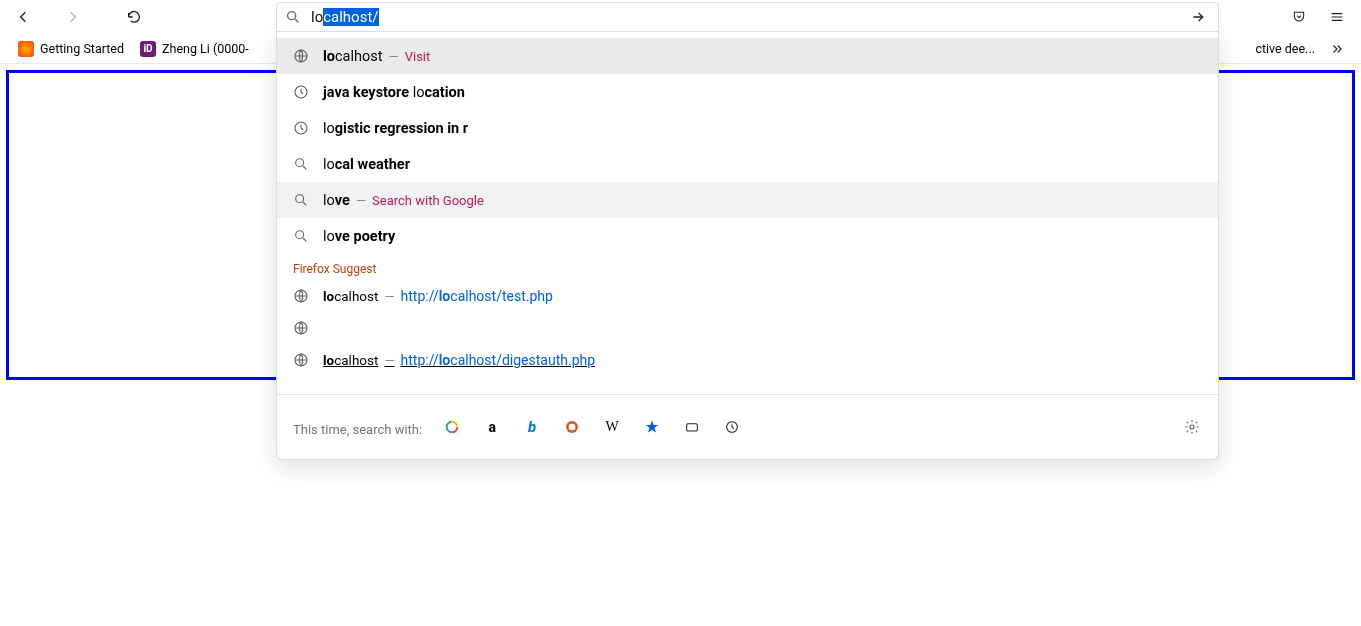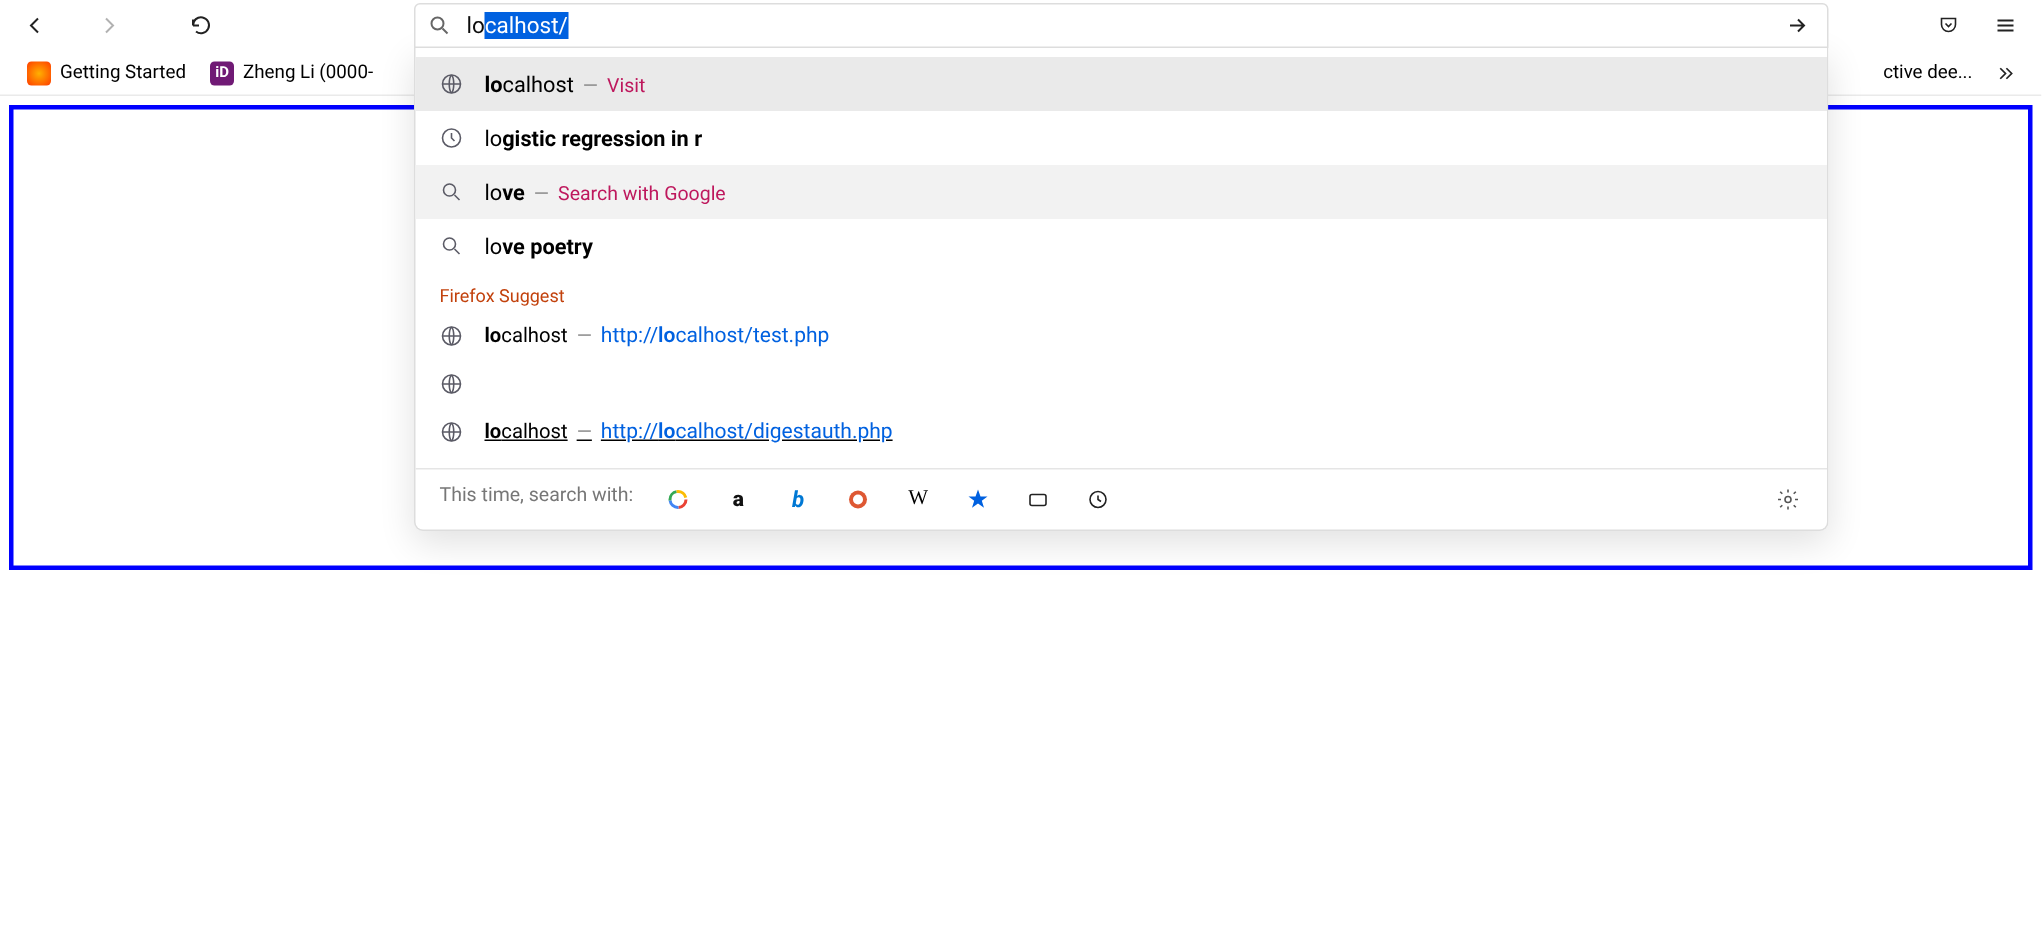--- a/index.html
+++ b/index.html
@@ -32,21 +32,21 @@
   .row.hl2 { background: #f2f2f2; }
   .row-ic { width: 16px; height: 16px; flex-shrink: 0; color: #5b5b66; }
   .row-text b { font-weight: 700; }
   .dash { color: #888; margin: 0 6px; font-size: 13px; }
   .hint { color: #be185d; font-size: 13px; }
   .link { color: #0061e0; font-size: 14px; }
   .link b { font-weight: 600; }
   .section-label { font-size: 12px; color: #c2410c; padding: 8px 16px 4px; }
 
   
-  .panel-footer { border-top: 1px solid #e5e5e5; display: flex; align-items: flex-start; padding: 10px 16px; gap: 20px; margin-top: 8px; }
+  .panel-footer { border-top: 1px solid #e5e5e5; display: flex; align-items: flex-end; padding: 22px 16px; gap: 20px; margin-top: 18px; }
   .footer-label { font-size: 13px; color: #777; }
   .engine { width: 20px; height: 20px; display:flex; align-items:center; justify-content:center; cursor:pointer; }
   .footer-spacer { flex: 1; }
 
   
   .content { position: absolute; top: 66px; left: 0; right: 0; bottom: 0; padding: 4px 6px; z-index: 1; }
   .blue-box { border: 3px solid #0000ff; height: 310px; background: #fff; }
 
   svg { display: block; }
 </style>
@@ -91,29 +91,43 @@
     <div class="panel">
 
       <div class="row hl">
         <svg class="row-ic" viewBox="0 0 24 24">
             <circle cx="12" cy="12" r="9" fill="none" stroke="#5b5b66" stroke-width="1.6"></circle>
             <path d="M3 12h18M12 3c3 3 3 15 0 18M12 3c-3 3-3 15 0 18" fill="none" stroke="#5b5b66" stroke-width="1.6"></path>
           </svg>
         <span class="row-text"><b>lo</b><span>calhost</span><span class="dash">—</span><span class="hint">Visit</span></span>
       </div>
 
-
       <div class="row">
         <svg class="row-ic" viewBox="0 0 24 24">
             <circle cx="12" cy="12" r="9" fill="none" stroke="#5b5b66" stroke-width="1.6"></circle>
             <path d="M12 7v5l3 3" fill="none" stroke="#5b5b66" stroke-width="1.6"></path>
           </svg>
+        <span class="row-text"><b>java keystore </b><span>lo</span><b>cation</b></span>
+      </div>
+
+      <div class="row">
+        <svg class="row-ic" viewBox="0 0 24 24">
+            <circle cx="12" cy="12" r="9" fill="none" stroke="#5b5b66" stroke-width="1.6"></circle>
+            <path d="M12 7v5l3 3" fill="none" stroke="#5b5b66" stroke-width="1.6"></path>
+          </svg>
         <span class="row-text"><span>lo</span><b>gistic regression in r</b></span>
       </div>
 
+      <div class="row">
+        <svg class="row-ic" viewBox="0 0 24 24">
+            <circle cx="10" cy="10" r="6" fill="none" stroke="#5b5b66" stroke-width="1.6"></circle>
+            <path d="M15 15l5 5" stroke="#5b5b66" stroke-width="1.6"></path>
+          </svg>
+        <span class="row-text"><span>lo</span><b>cal weather</b></span>
+      </div>
 
       <div class="row hl2">
         <svg class="row-ic" viewBox="0 0 24 24">
             <circle cx="10" cy="10" r="6" fill="none" stroke="#5b5b66" stroke-width="1.6"></circle>
             <path d="M15 15l5 5" stroke="#5b5b66" stroke-width="1.6"></path>
           </svg>
         <span class="row-text"><span>lo</span><b>ve</b><span class="dash">—</span><span class="hint">Search with Google</span></span>
       </div>
 
 

